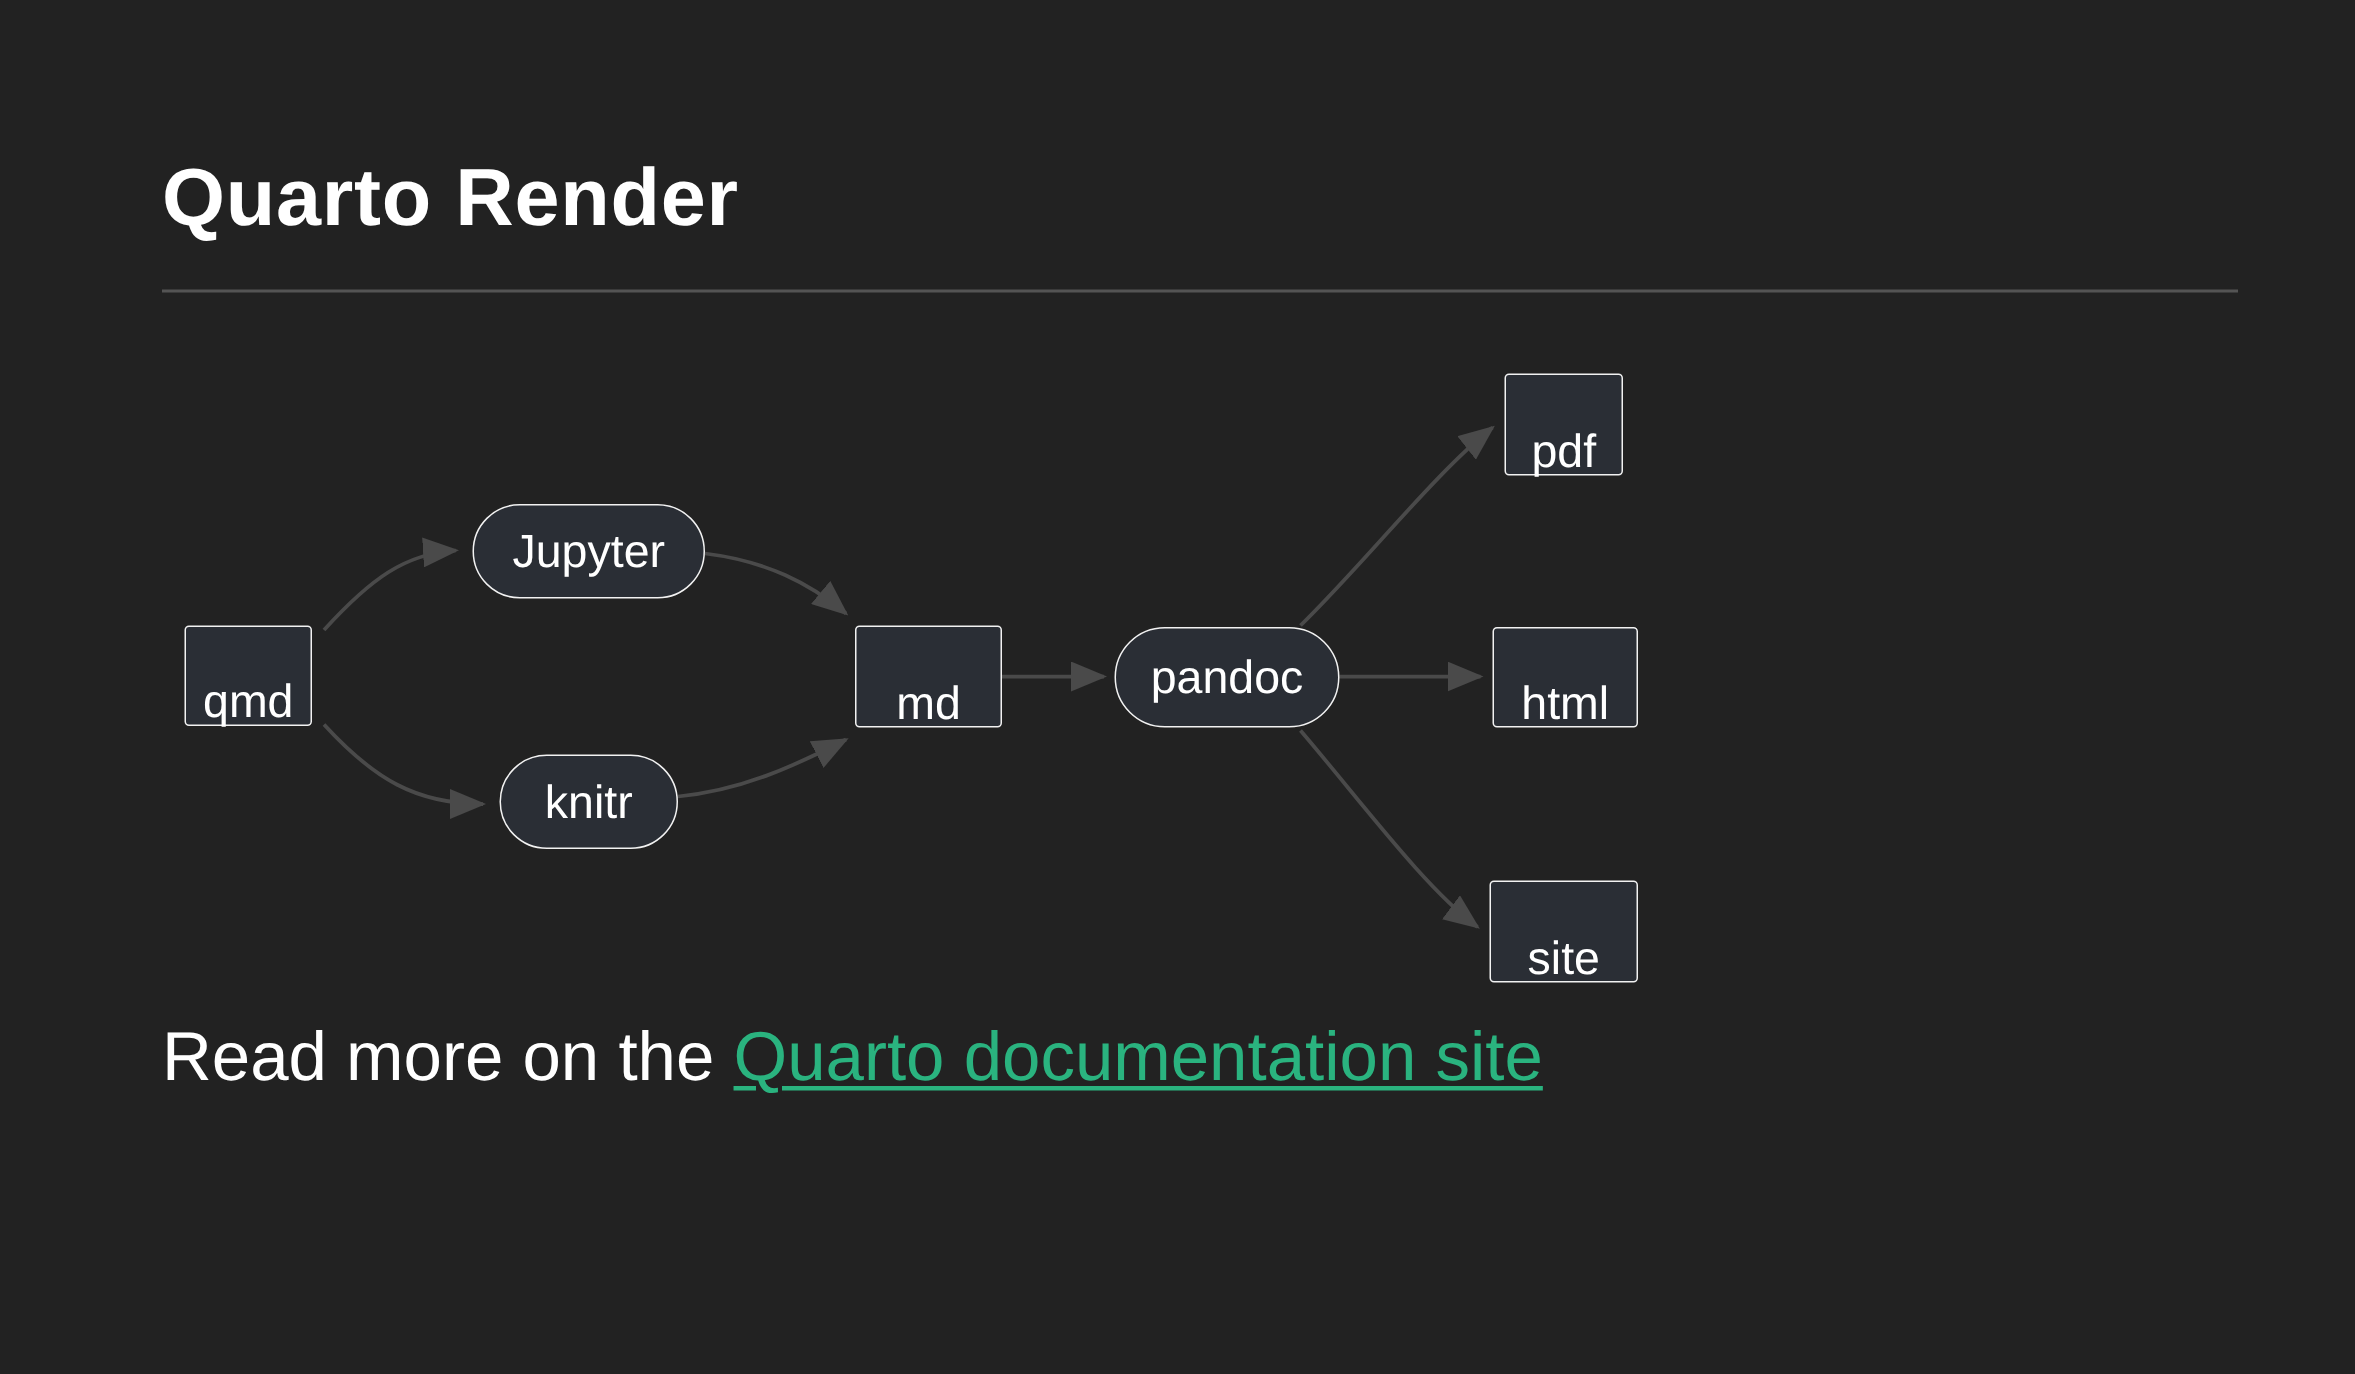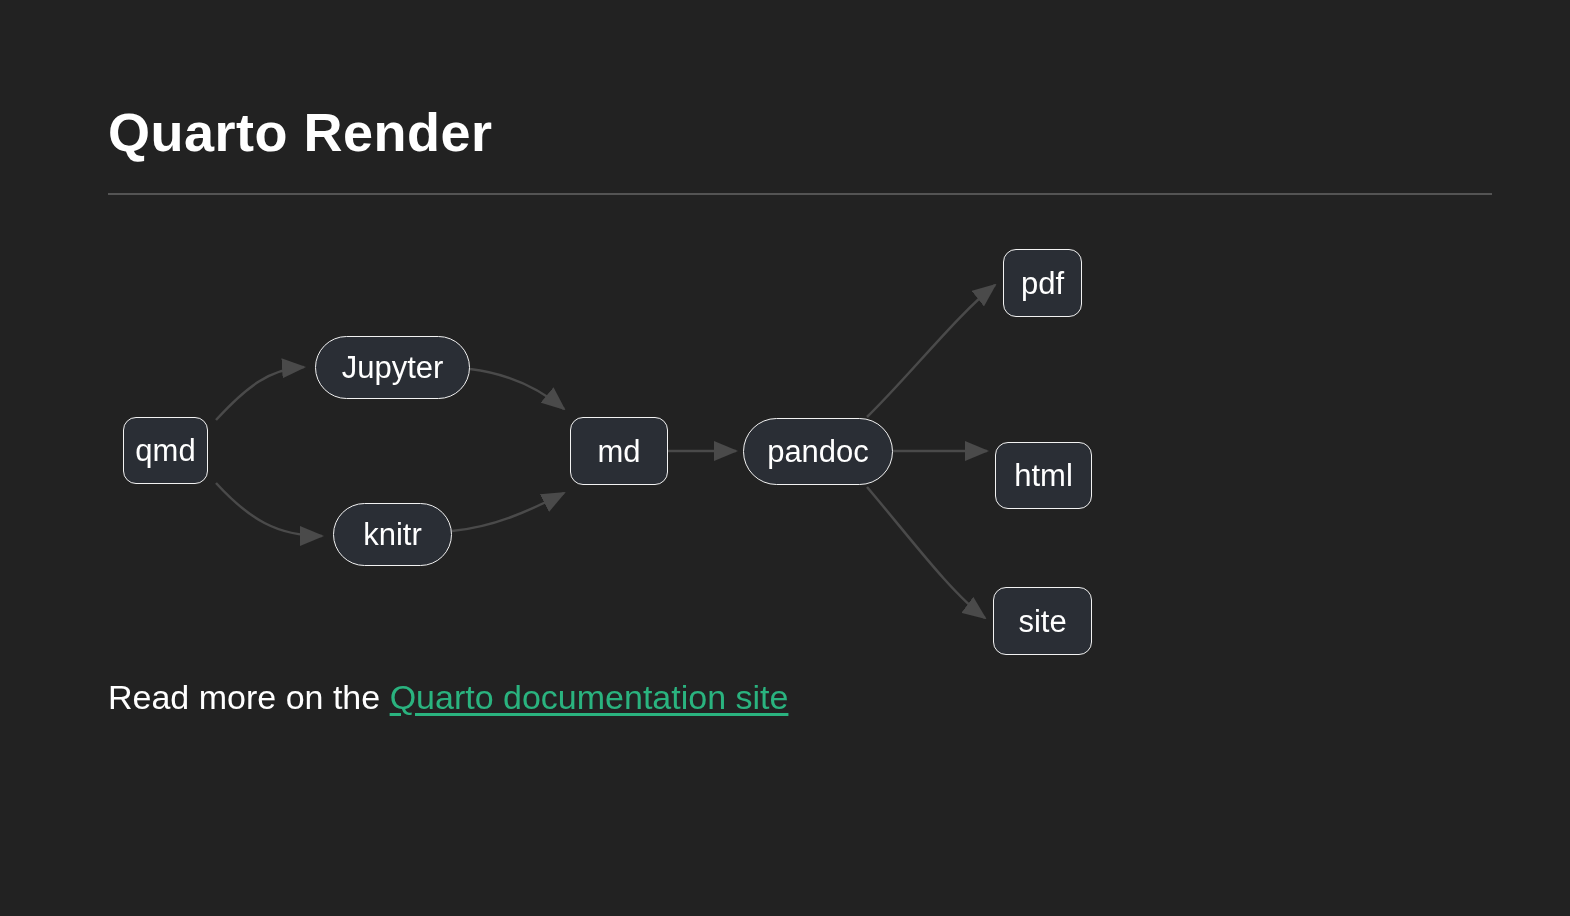--- a/index.html
+++ b/index.html
@@ -61,28 +61,28 @@
     background: #2a2e35;
     border: 1.5px solid #f2f2f2;
     color: #ffffff;
     font-size: 31px;
     display: flex;
     align-items: center;
     justify-content: center;
     line-height: 1;
     white-space: nowrap;
   }
-  .node.rect { border-radius: 13px; }
+  .node.rect { border-radius: 3px; align-items: flex-end; }
   .node.stadium { border-radius: 40px; }
   .readmore {
     position: absolute;
     left: 108px;
     top: 677px;
     margin: 0;
-    font-size: 34px;
+    font-size: 46px;
     font-weight: 500;
     color: #ffffff;
     line-height: 1.2;
   }
   .doc-link {
     color: #2ab37f;
     text-decoration: underline;
     text-decoration-thickness: 2.5px;
     text-underline-offset: 4px;
     cursor: pointer;
@@ -132,21 +132,21 @@
     </div>
 
     <div class="node stadium" style="left:743px; top:418px; width:150px; height:67px;text-align:center;">
       <span>pandoc</span>
     </div>
 
     <div class="node rect" style="left:1003px; top:249px; width:79px; height:68px;">
       <span>pdf</span>
     </div>
 
-    <div class="node rect" style="left:995px; top:442px; width:97px; height:67px;">
+    <div class="node rect" style="left:995px; top:418px; width:97px; height:67px;">
       <span>html</span>
     </div>
 
     <div class="node rect" style="left:993px; top:587px; width:99px; height:68px;">
       <span>site</span>
     </div>
 
   </div>
 
   <p class="readmore"><span>Read more on the </span><a class="doc-link" href="#">Quarto documentation site</a></p>

